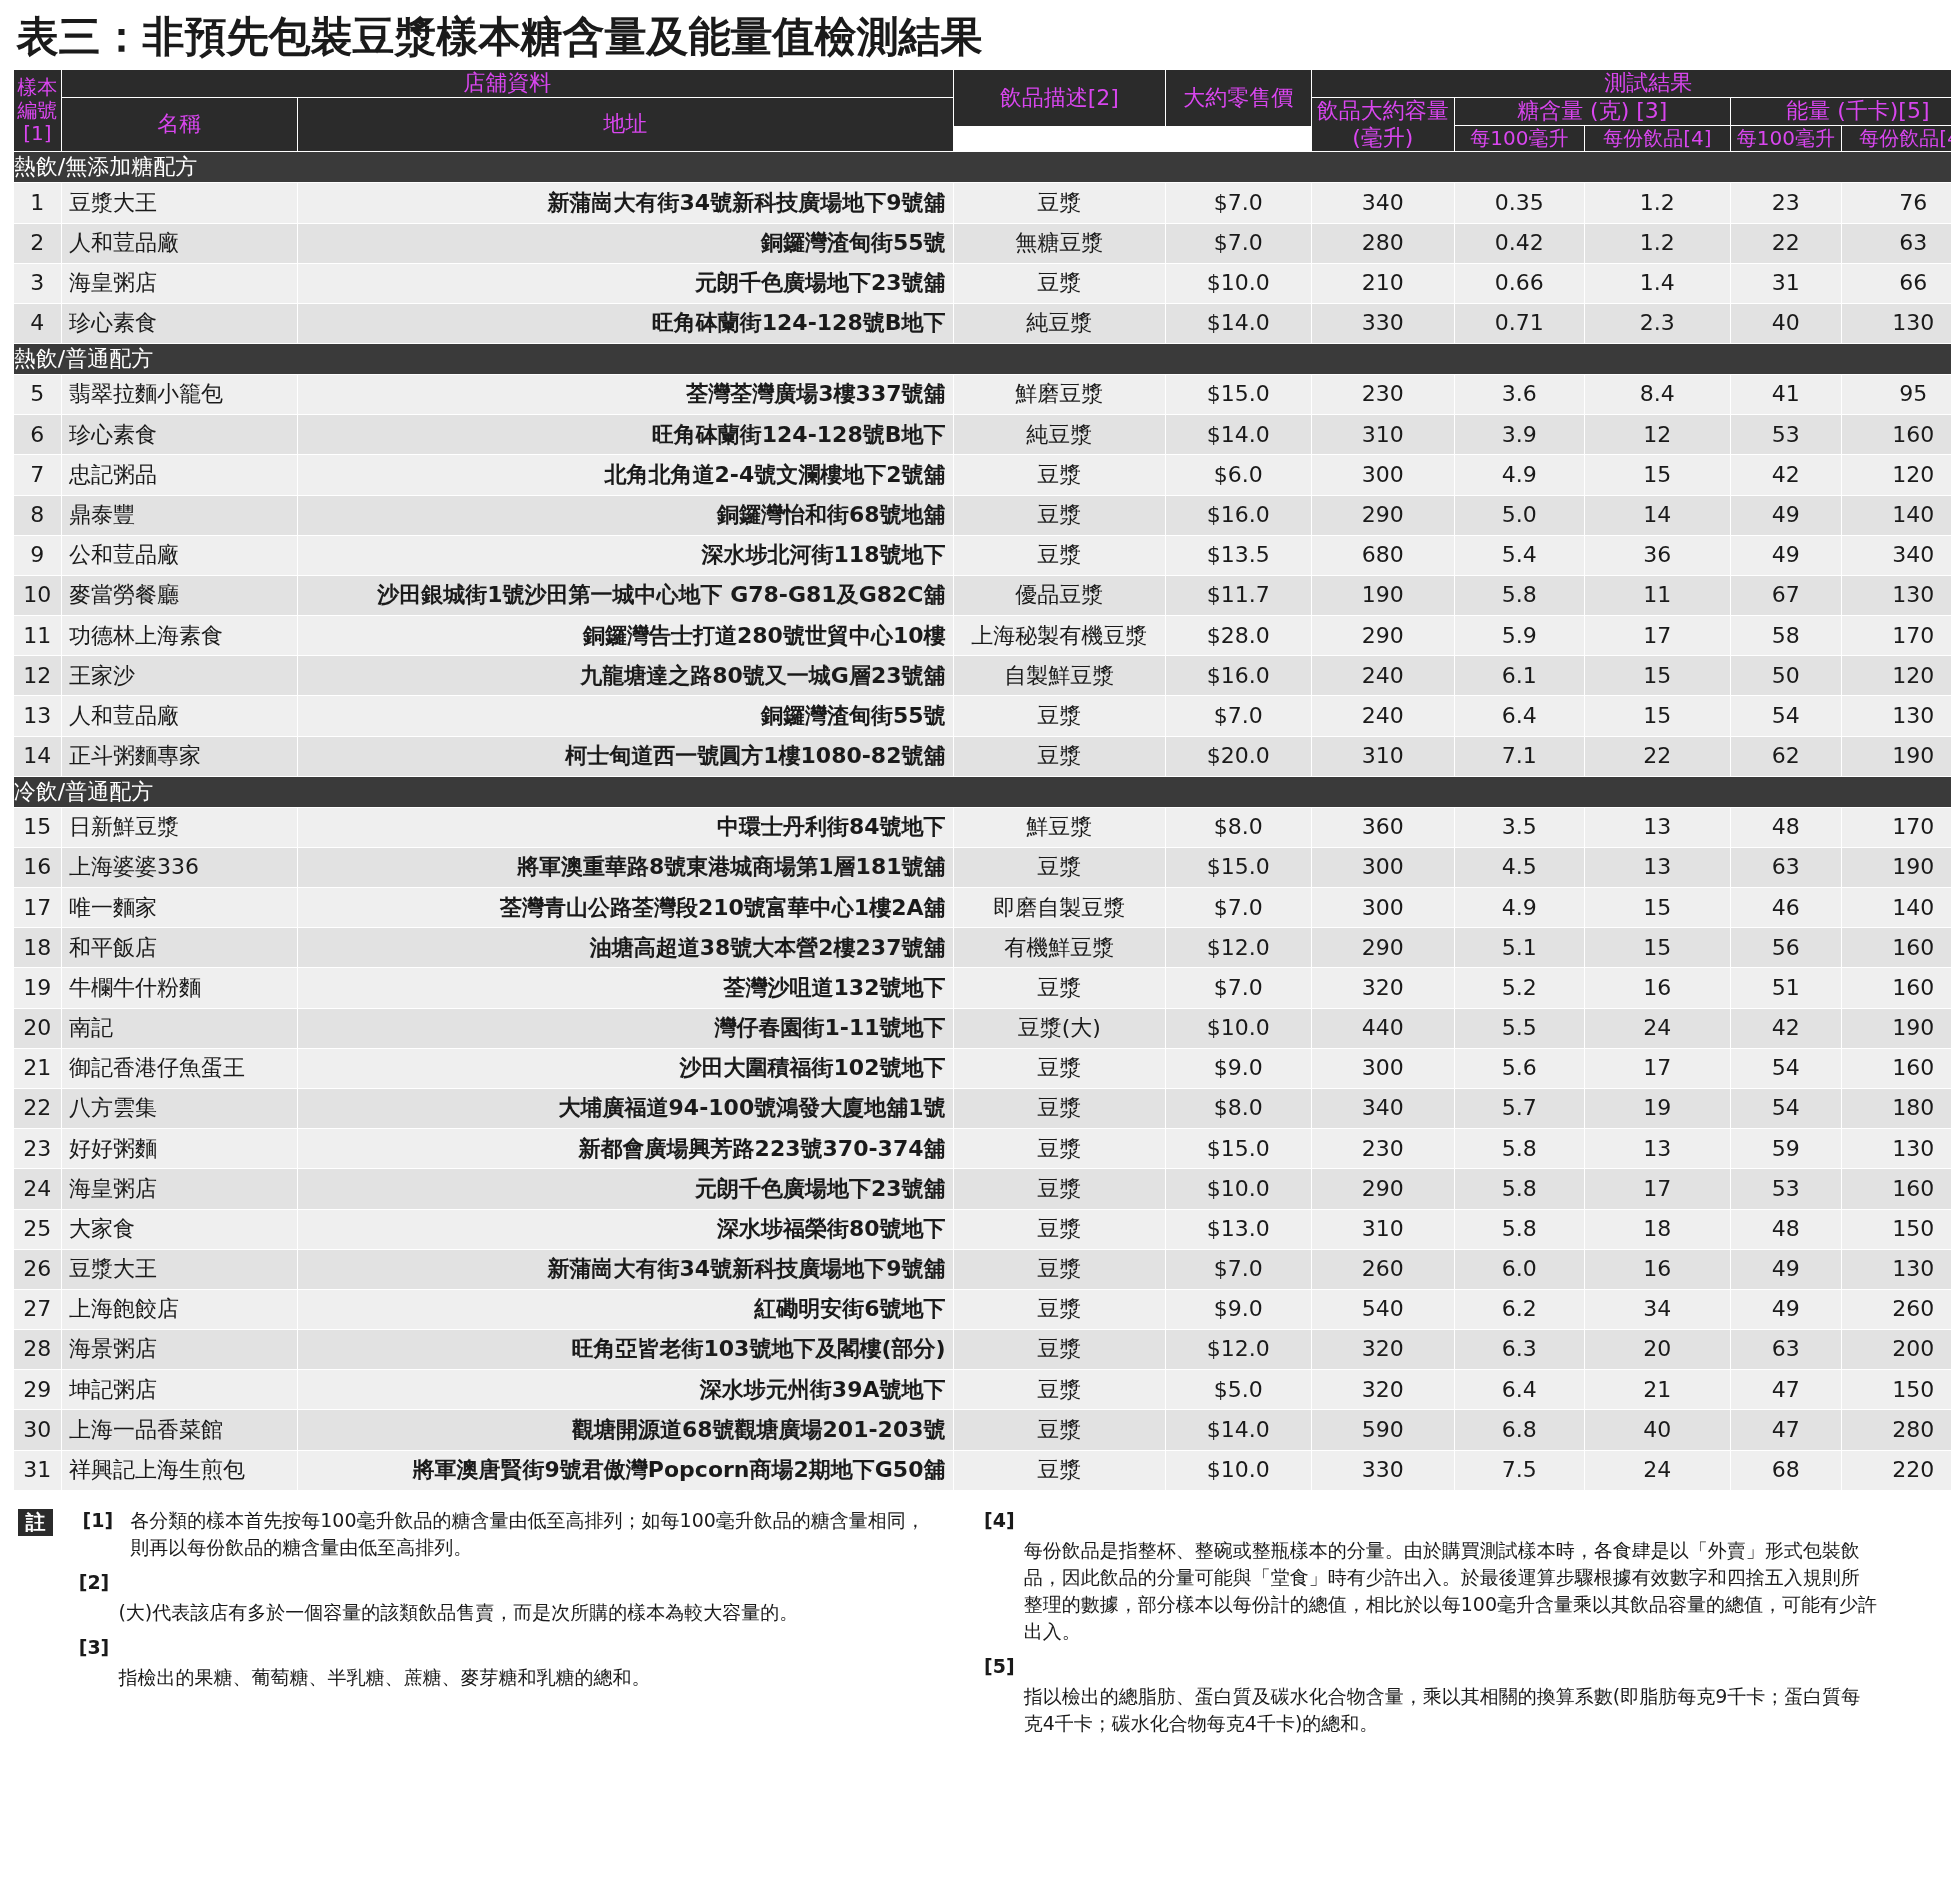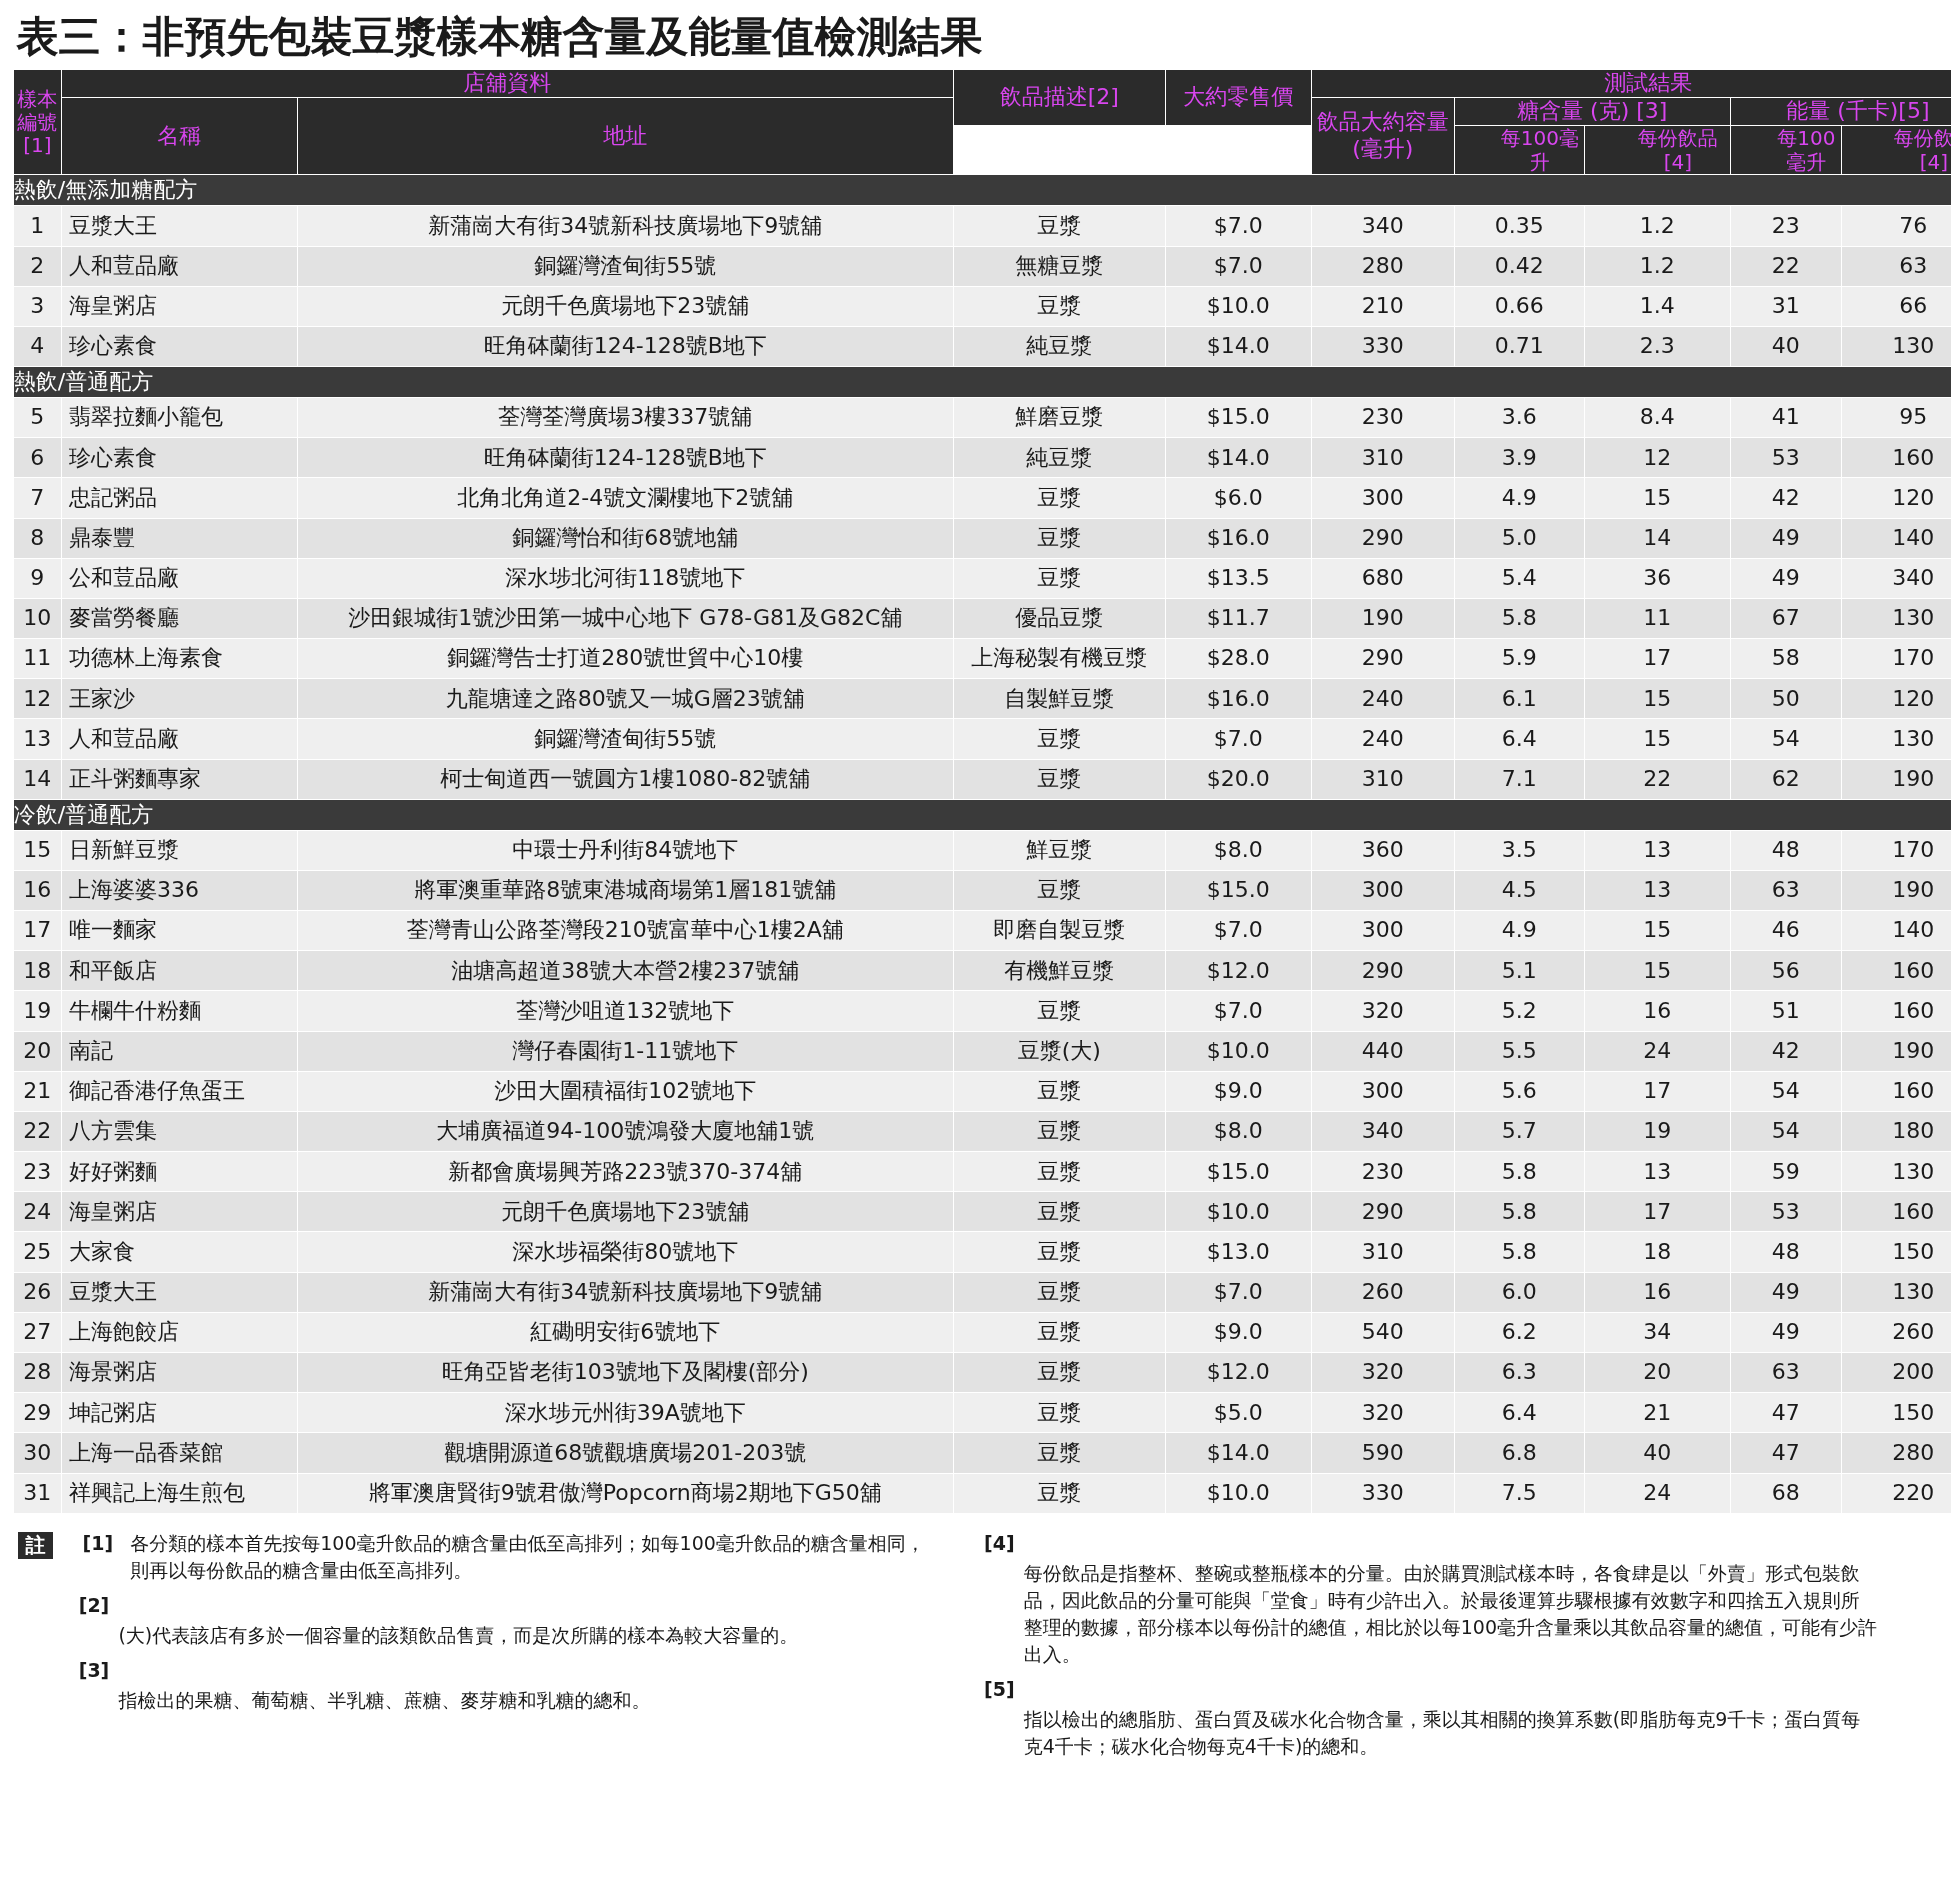--- a/index.html
+++ b/index.html
@@ -39,21 +39,21 @@
   .hdr {
     background: #2b2b2b;
     color: #d946ef;
     text-align: center;
     vertical-align: middle;
     font-size: 22px;
     line-height: 1.22;
     font-weight: normal;
     padding: 5.5px 3.7px;
   }
-  .hdr.small { font-size: 20px; padding-left: 41px; }
+  .hdr.small { font-size: 20px; }
   .hdr.vert {
     font-size: 20px;
     line-height: 1.14;
     padding: 5.5px 1.8px;
   }
   
   .band td {
     background: #3a3a3a;
     color: #ffffff;
     font-size: 22px;
@@ -71,21 +71,21 @@
     border-left: 0.9px solid #ffffff;
     border-right: 0.9px solid #ffffff;
     border-top: none;
   }
   tbody tr.data.alt td {
     background: #e2e2e2;
   }
   td.c { text-align: center; }
   td.num { text-align: center; }
   td.name { text-align: left; padding-left: 11px; }
-  td.addr { text-align: center; padding-left: 11px; font-size: 21px; }
+  td.addr { text-align: right; padding-left: 11px; font-size: 21px; font-weight: bold; }
   
   col.c-id     { width: 48px; }
   col.c-name   { width: 236px; }
   col.c-addr   { width: 656px; }
   col.c-desc   { width: 212px; }
   col.c-price  { width: 146px; }
   col.c-vol    { width: 143px; }
   col.c-s100   { width: 130px; }
   col.c-sserv  { width: 146px; }
   col.c-e100   { width: 111px; }

